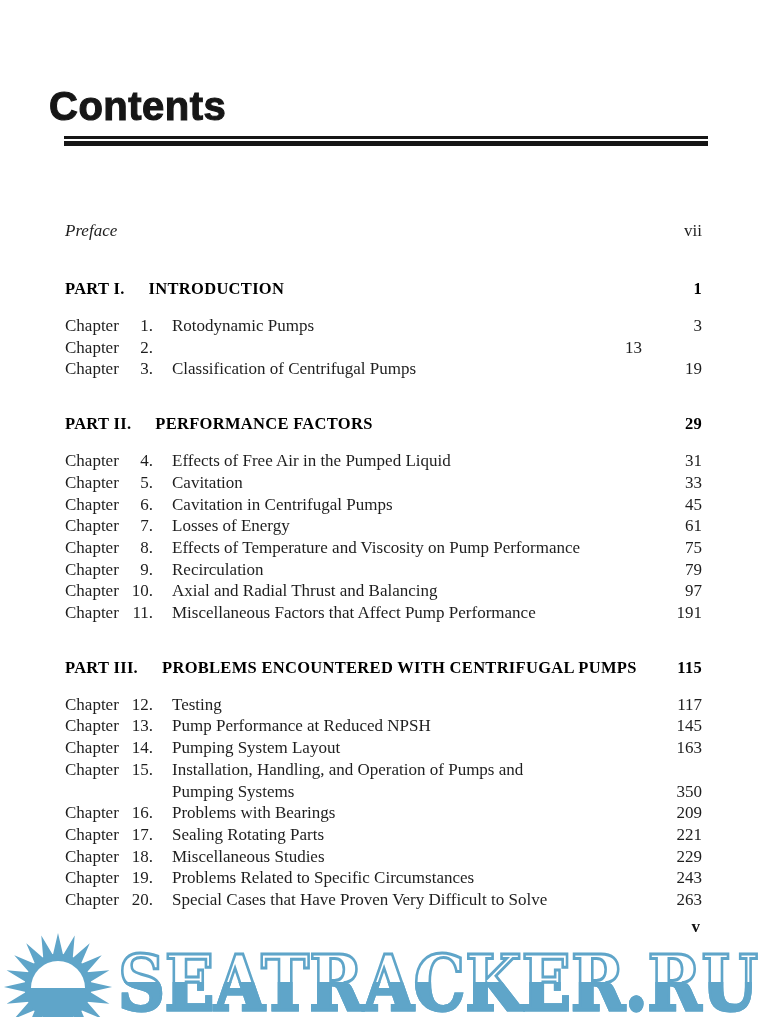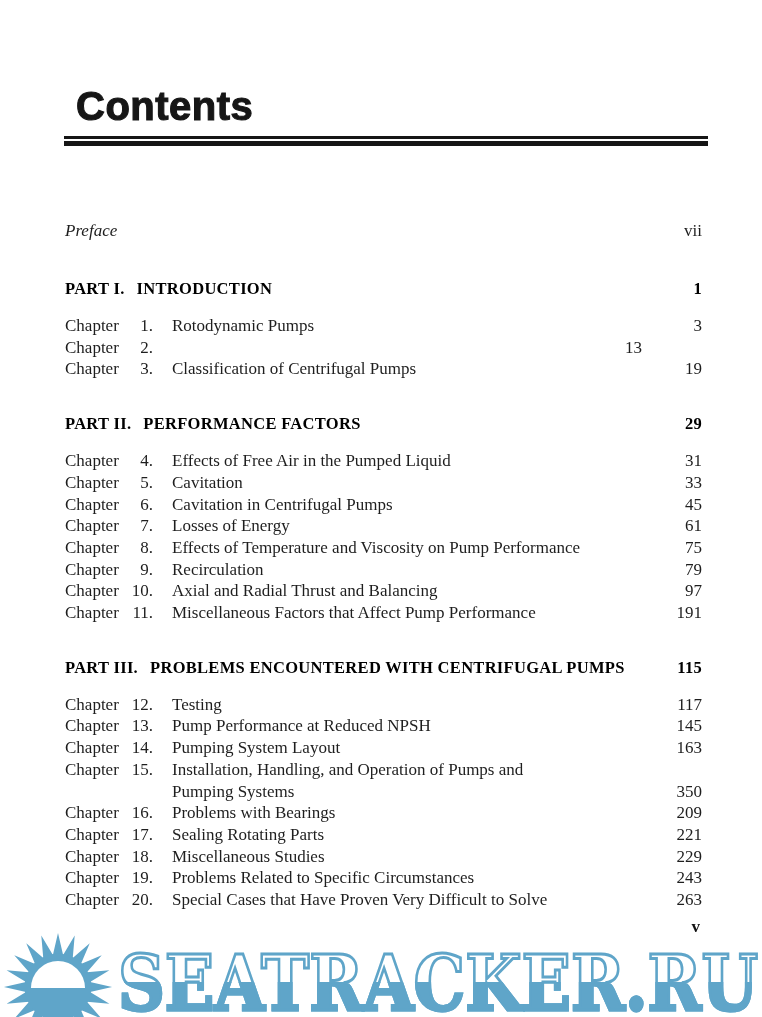--- a/index.html
+++ b/index.html
@@ -2,38 +2,38 @@
 <html><head>
 <meta charset="utf-8">
 <style>
   html,body{margin:0;padding:0;background:#ffffff;}
   .page{
     position:relative;width:762px;height:1017px;margin:0 auto;
     background:#ffffff;overflow:hidden;
     font-family:"Liberation Serif", serif;color:#1e1e1e;
   }
   .title{
-    position:absolute;left:76px;top:86px;margin:0;
+    position:absolute;left:49px;top:86px;margin:0;
     font-family:"Liberation Sans", sans-serif;
     font-size:40px;font-weight:bold;letter-spacing:0.5px;
     color:#161616;-webkit-text-stroke:1.1px #161616;line-height:1;
   }
   .title-rule{
     position:absolute;left:64px;top:136px;width:644px;height:2px;
     border-top:3px solid #151515;border-bottom:5px solid #151515;
   }
   .toc{position:absolute;left:65px;top:220px;width:637px;font-size:17px;}
   .fm-row{
     display:flex;justify-content:space-between;
     font-style:italic;line-height:22px;margin-bottom:36px;align-items:flex-end;
   }
   .fm-row .pg{font-style:normal;}
   .part-row{
     display:flex;font-weight:bold;color:#000;
-    margin:33px 0 15px 0;line-height:22px;font-size:16.5px;letter-spacing:0.3px;
+    margin:33px 0 15px 0;line-height:22px;font-size:16.5px;letter-spacing:0.3px;gap:12px;
   }
   .part-title{margin-left:12px;}
   .part-pg{margin-left:auto;}
   .ch-row{
     display:grid;grid-template-columns:66px 22px 1fr 60px;
     line-height:21.7px;
   }
   .ch-num{text-align:right;}
   .ch-title{padding-left:19px;}
   .ch-page{text-align:right;align-self:end;}

